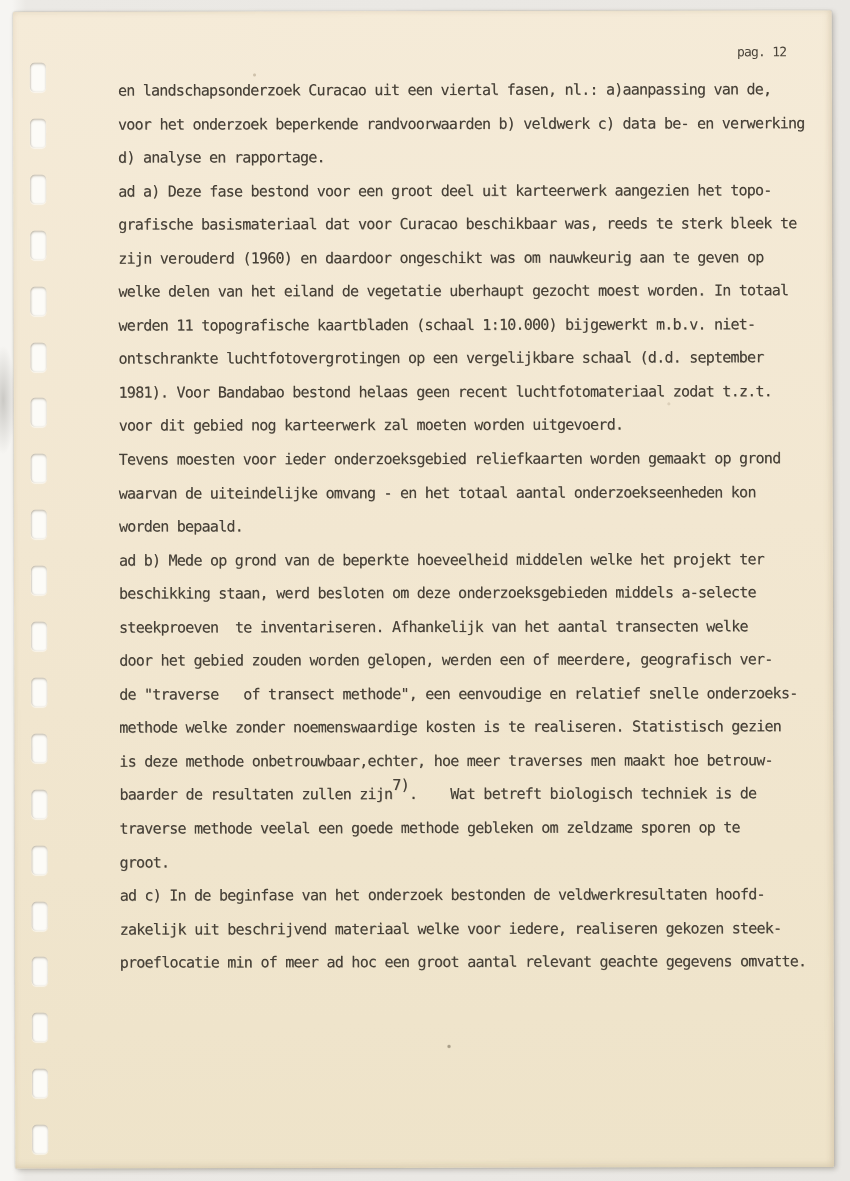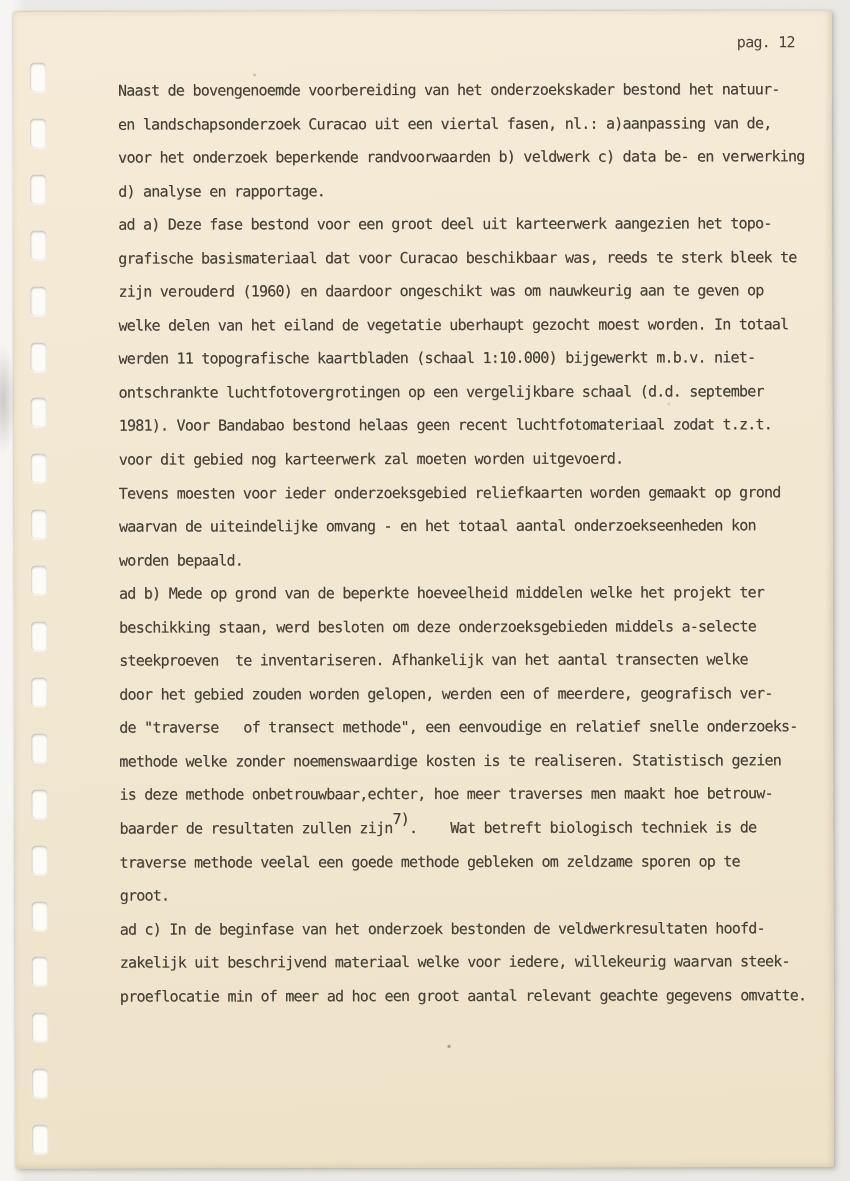--- a/index.html
+++ b/index.html
@@ -41,22 +41,22 @@
     width: 16px; height: 29px;
     border-radius: 4.5px;
     background: #fcfbf7;
     box-shadow:
       inset 0 1.5px 2px rgba(120,105,80,.35),
       inset 1px 0 1.5px rgba(120,105,80,.20),
       0 1px 1px rgba(255,255,255,.7);
   }
   .page-number {
     position: absolute;
-    left: 724px; top: 23px;
-    font-size: 15px; letter-spacing: -0.76px;
+    left: 724px; top: 34px;
+    font-size: 13px; letter-spacing: -0.76px;
     color: #4a443a;
     white-space: pre;
   }
   .text-block {
     position: absolute;
     left: 105px; top: 63px;
     font-size: 15px;
     letter-spacing: -0.76px;
     line-height: 33.55px;
     color: #464037;
@@ -95,21 +95,20 @@
         <div class="hole" style="top: 889.5px;"></div>
         <div class="hole" style="top: 945.4px;"></div>
         <div class="hole" style="top: 1001.3px;"></div>
         <div class="hole" style="top: 1057.2px;"></div>
         <div class="hole" style="top: 1113.1px;"></div>
       </div>
 
     <div class="page-number">pag. 12</div>
 
     <div class="text-block">
-      <div class="line">Naast de bovengenoemde voorbereiding van het onderzoekskader bestond het natuur-</div>
       <div class="line">en landschapsonderzoek Curacao uit een viertal fasen, nl.: a)aanpassing van de,</div>
       <div class="line">voor het onderzoek beperkende randvoorwaarden b) veldwerk c) data be- en verwerking</div>
       <div class="line">d) analyse en rapportage.</div>
       <div class="line">ad a) Deze fase bestond voor een groot deel uit karteerwerk aangezien het topo-</div>
       <div class="line">grafische basismateriaal dat voor Curacao beschikbaar was, reeds te sterk bleek te</div>
       <div class="line">zijn verouderd (1960) en daardoor ongeschikt was om nauwkeurig aan te geven op</div>
       <div class="line">welke delen van het eiland de vegetatie uberhaupt gezocht moest worden. In totaal</div>
       <div class="line">werden 11 topografische kaartbladen (schaal 1:10.000) bijgewerkt m.b.v. niet-</div>
       <div class="line">ontschrankte luchtfotovergrotingen op een vergelijkbare schaal (d.d. september</div>
       <div class="line">1981). Voor Bandabao bestond helaas geen recent luchtfotomateriaal zodat t.z.t.</div>
@@ -121,17 +120,17 @@
       <div class="line">beschikking staan, werd besloten om deze onderzoeksgebieden middels a-selecte</div>
       <div class="line">steekproeven  te inventariseren. Afhankelijk van het aantal transecten welke</div>
       <div class="line">door het gebied zouden worden gelopen, werden een of meerdere, geografisch ver-</div>
       <div class="line">de "traverse   of transect methode", een eenvoudige en relatief snelle onderzoeks-</div>
       <div class="line">methode welke zonder noemenswaardige kosten is te realiseren. Statistisch gezien</div>
       <div class="line">is deze methode onbetrouwbaar,echter, hoe meer traverses men maakt hoe betrouw-</div>
       <div class="line"><span>baarder de resultaten zullen zijn</span><span class="sup">7)</span><span>.    Wat betreft biologisch techniek is de</span></div>
       <div class="line">traverse methode veelal een goede methode gebleken om zeldzame sporen op te</div>
       <div class="line">groot.</div>
       <div class="line">ad c) In de beginfase van het onderzoek bestonden de veldwerkresultaten hoofd-</div>
-      <div class="line">zakelijk uit beschrijvend materiaal welke voor iedere, willekeurig waarvan steek-</div>
+      <div class="line">zakelijk uit beschrijvend materiaal welke voor iedere, realiseren gekozen steek-</div>
       <div class="line">proeflocatie min of meer ad hoc een groot aantal relevant geachte gegevens omvatte.</div>
     </div>
   </div>
 </div>
 
 </body></html>

